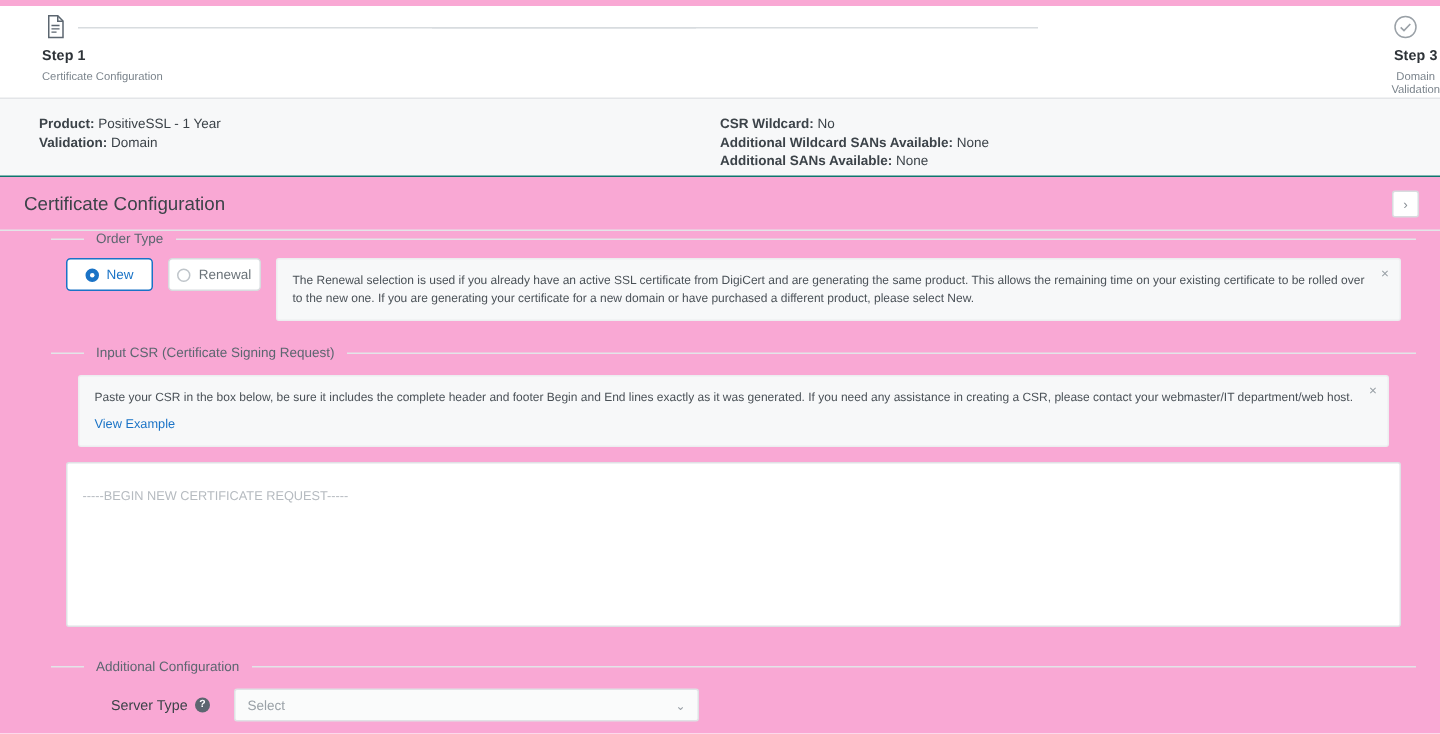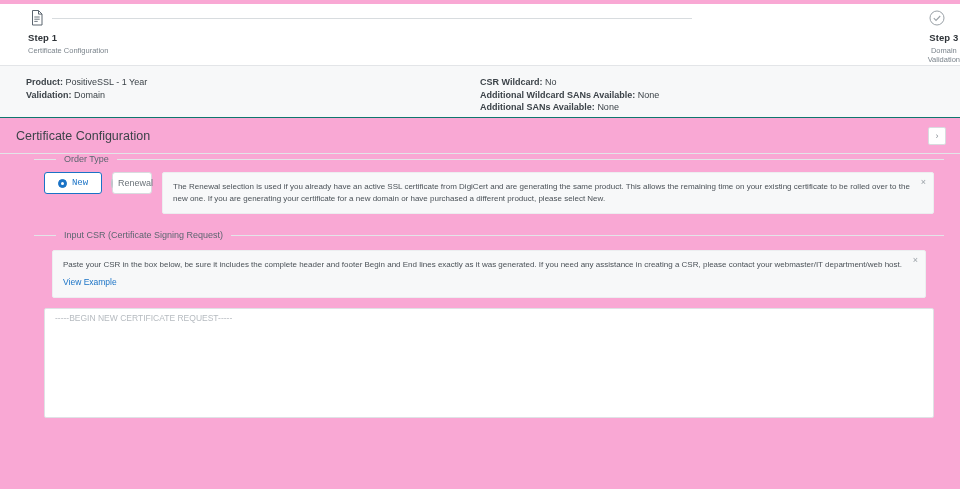--- a/index.html
+++ b/index.html
@@ -116,21 +116,21 @@
   .order-row { display: flex; align-items: flex-start; gap: 10px; }
   .radio-pill {
     width: 58px; height: 22px;
     border-radius: 3px;
     display: flex; align-items: center; justify-content: center;
     gap: 5px;
     font-size: 9px;
     cursor: pointer;
     background: #fff;
   }
-  .radio-pill.selected { border: 1px solid #1a73c6; color: #1a73c6; font-family: Liberation Mono, monospace; }
+  .radio-pill.selected { border: 1px solid #1a73c6; color: #1a73c6; }
   .radio-pill.unselected { border: 1px solid #d8dcdf; color: #6b7379; }
   .radio-dot {
     width: 9px; height: 9px;
     border-radius: 50%;
     border: 1px solid #bfc5ca;
     background: #fff;
     display:inline-block;
     position: relative;
   }
   .radio-pill.selected .radio-dot {
@@ -168,21 +168,21 @@
   .notice a.link { color: #1a73c6; text-decoration: none; font-size: 8.5px; display:inline-block; margin-top: 5px;}
 
   .csr-notice { margin: 4px 8px 10px 8px; }
 
   textarea.csr {
     width: 100%;
     height: 110px;
     border: 1px solid #dfe2e5;
     border-radius: 2px;
     resize: none;
-    padding: 4px 10px;
+    padding: 16px 10px;
     font-size: 8.5px;
     color: #9aa1a7;
     font-family: "Liberation Sans", sans-serif;
     outline: none;
     background:#fff;
   }
   textarea.csr::placeholder { color: #b6bbc0; }
 
   .addl-row {
     display: flex;
@@ -298,21 +298,21 @@
   <div class="body">
 
     <fieldset class="fset">
       <legend>Order Type</legend>
       <div class="fset-inner">
         <div class="order-row">
           <div class="radio-pill selected">
             <span class="radio-dot"></span>
             <span>New</span>
           </div>
-          <div class="radio-pill unselected" style="width:40px;">
+          <div class="radio-pill unselected" style="width:62px;">
             <span class="radio-dot"></span>
             <span>Renewal</span>
           </div>
           <div class="notice">
             <span class="dismiss">×</span>
             <span>The Renewal selection is used if you already have an active SSL certificate from DigiCert and are generating the same product. This allows the remaining time on your existing certificate to be rolled over to the new one. If you are generating your certificate for a new domain or have purchased a different product, please select New.</span>
           </div>
         </div>
       </div>
     </fieldset>
@@ -322,15 +322,28 @@
       <div class="fset-inner" style="padding-top:6px;">
         <div class="notice csr-notice">
           <span class="dismiss">×</span>
           <span>Paste your CSR in the box below, be sure it includes the complete header and footer Begin and End lines exactly as it was generated. If you need any assistance in creating a CSR, please contact your webmaster/IT department/web host.</span><br>
           <a class="link" href="#">View Example</a>
         </div>
         <textarea class="csr" placeholder="-----BEGIN NEW CERTIFICATE REQUEST-----" style=""></textarea>
       </div>
     </fieldset>
 
+    <fieldset class="fset" style="margin-top:14px;">
+      <legend>Additional Configuration</legend>
+      <div class="addl-row">
+        <div class="field-label">
+          <span>Server Type</span>
+          <span class="info-icon">?</span>
+        </div>
+        <div class="select-box">
+          <span>Select</span>
+          <span class="chev">⌄</span>
+        </div>
+      </div>
+    </fieldset>
 
   </div>
 </div>
 
 </body></html>

